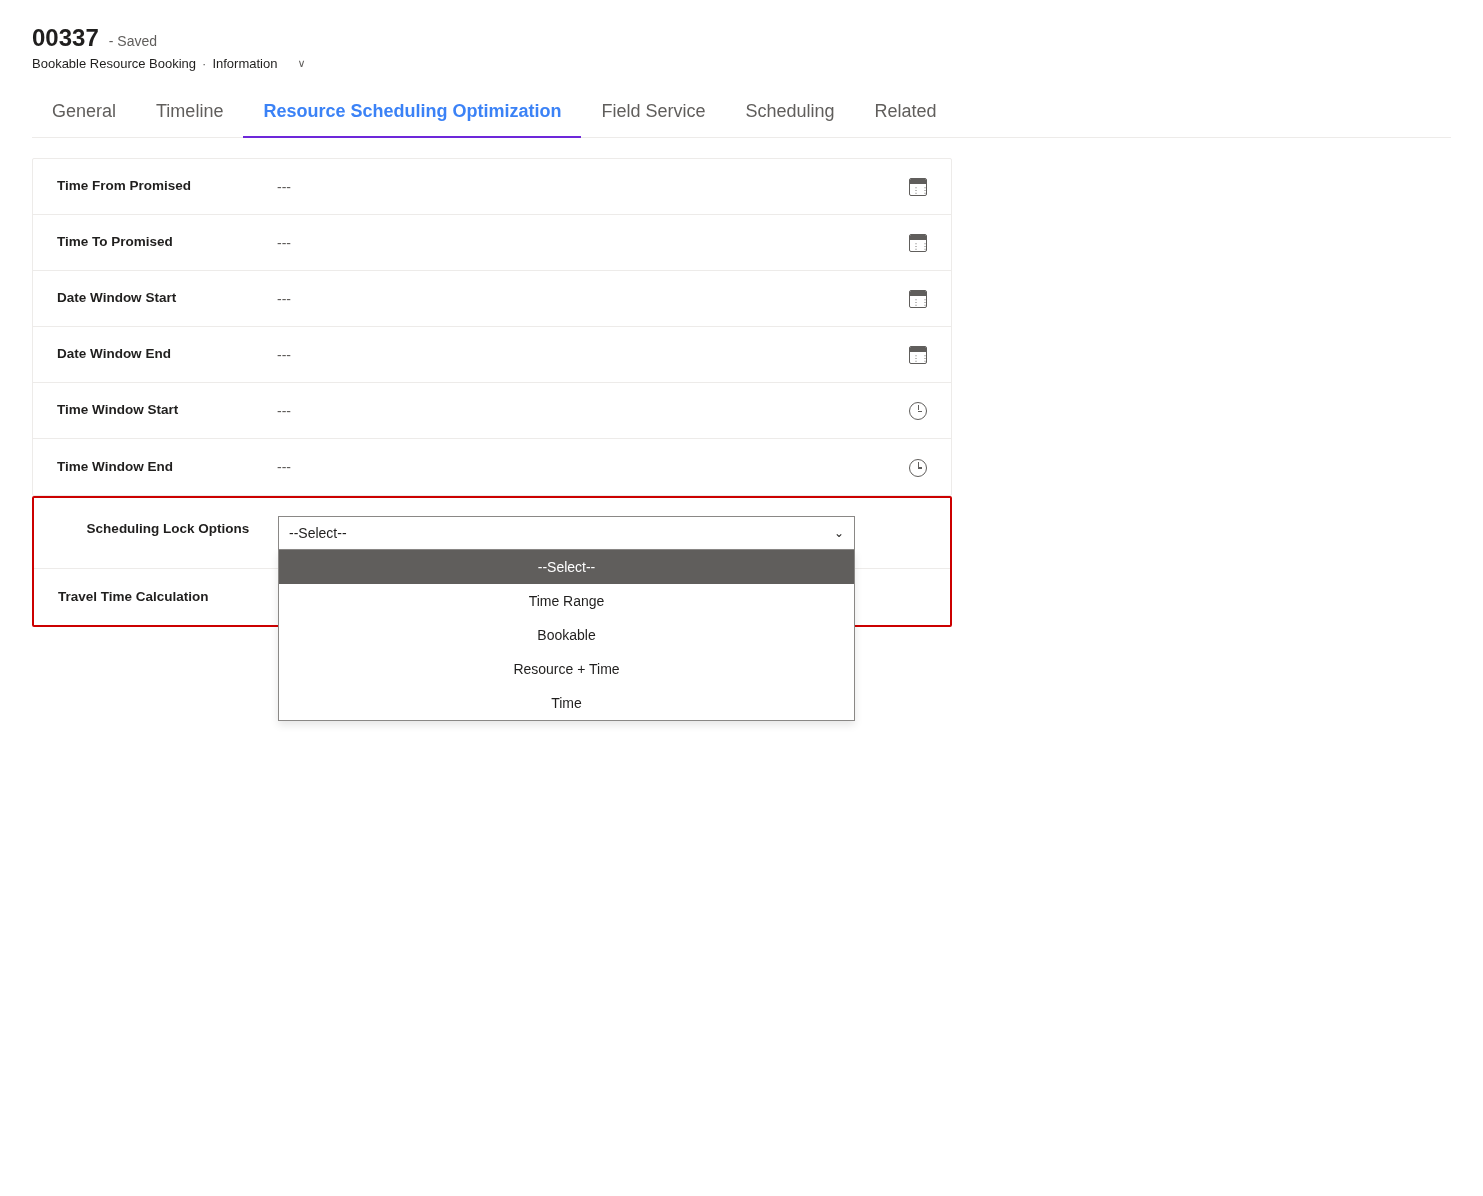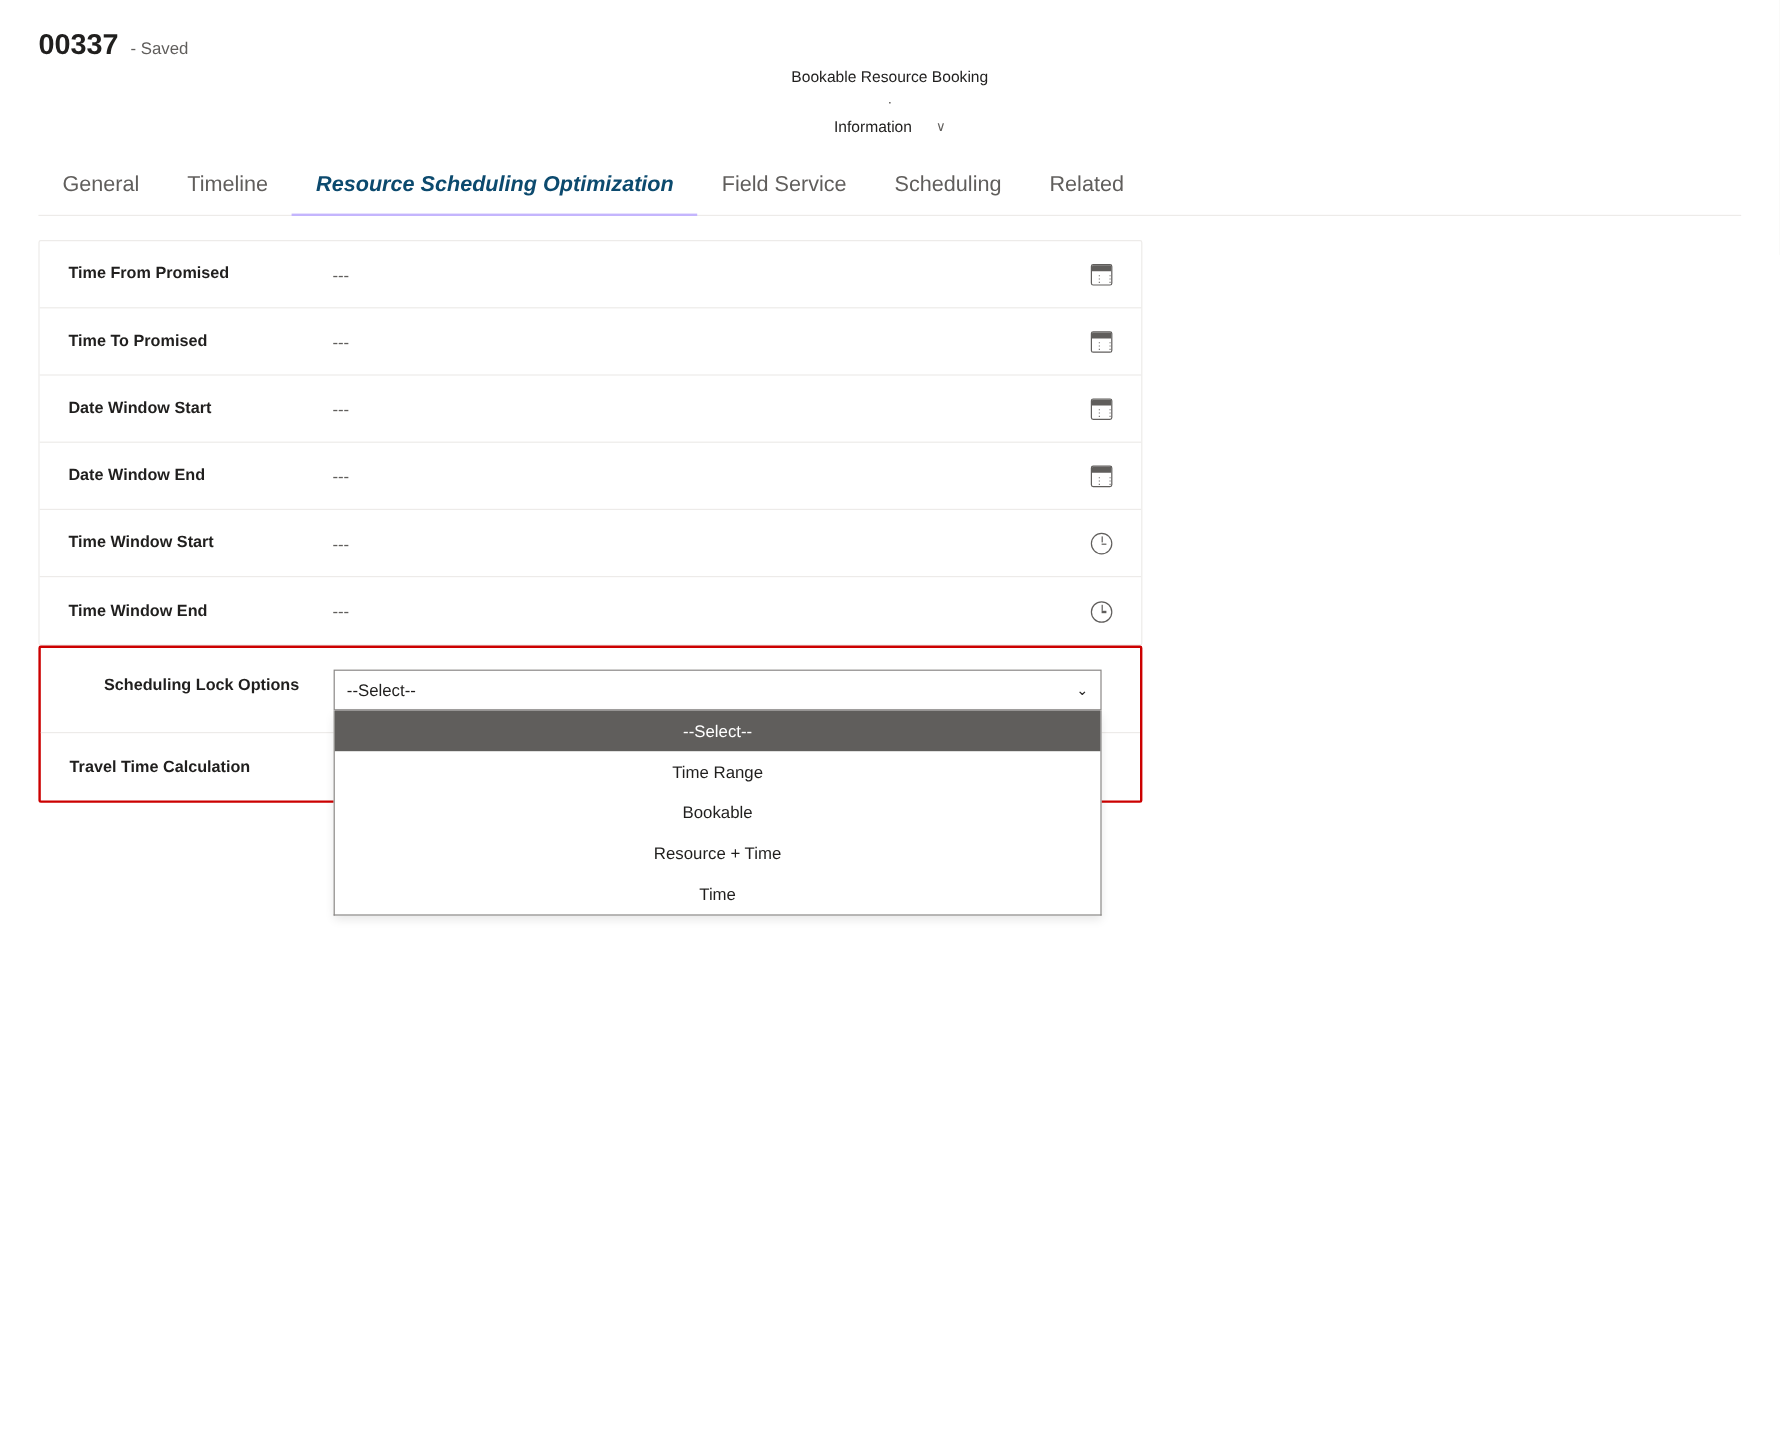--- a/index.html
+++ b/index.html
@@ -31,21 +31,20 @@
       color: #605e5c;
       font-weight: 400;
     }
     .breadcrumb {
       display: flex;
       align-items: center;
       gap: 6px;
       font-size: 13px;
       color: #605e5c;
       margin-bottom: 18px;
-      flex-direction: column;
     }
     .breadcrumb .entity-name {
       color: #201f1e;
       font-weight: 500;
     }
     .breadcrumb .separator { color: #605e5c; }
     .breadcrumb .current-view {
       color: #201f1e;
       display: flex;
       align-items: center;
@@ -68,24 +67,23 @@
       font-size: 18px;
       color: #605e5c;
       cursor: pointer;
       position: relative;
       white-space: nowrap;
       font-weight: 400;
       border-bottom: 2px solid transparent;
       margin-bottom: -1px;
     }
     .tab.active {
-      color: #0c4a6e;
+      color: #3b82f6;
       font-weight: 700;
-      border-bottom: 2px solid #c4b5fd;
-      font-style: italic;
+      border-bottom: 2px solid #6d28d9;
     }
     .content-area {
       padding: 20px 0;
     }
     .form-card {
       background: #fff;
       border: 1px solid #edebe9;
       border-radius: 2px;
       padding: 0;
       max-width: 920px;
@@ -135,21 +133,21 @@
     .highlighted-section .form-row {
       border-bottom: 1px solid #edebe9;
     }
     .highlighted-section .form-row:last-child {
       border-bottom: none;
     }
 
     
     .select-wrapper {
       position: relative;
-      width: 640px;
+      width: 577px;
     }
     .select-display {
       display: flex;
       align-items: center;
       justify-content: space-between;
       border: 1px solid #8a8886;
       padding: 6px 10px;
       background: #fff;
       cursor: pointer;
       font-size: 14px;

